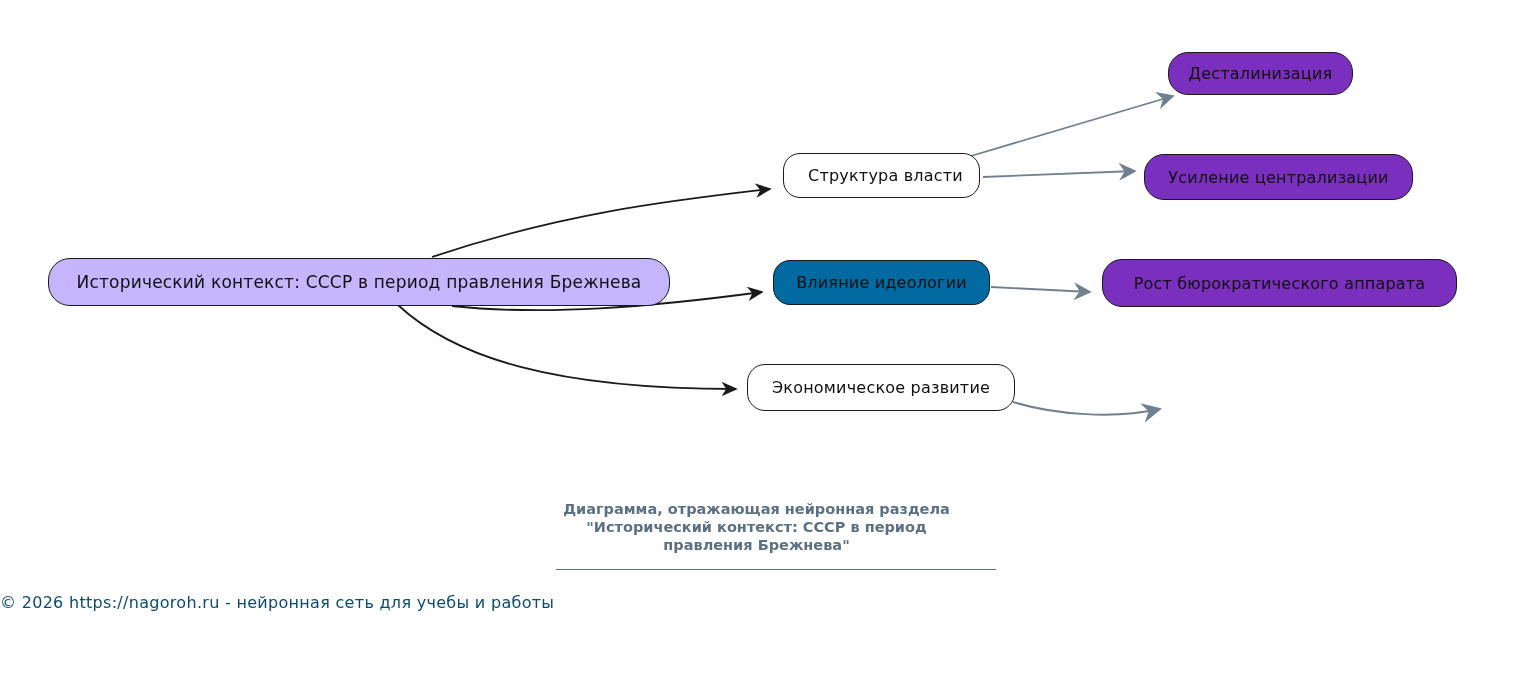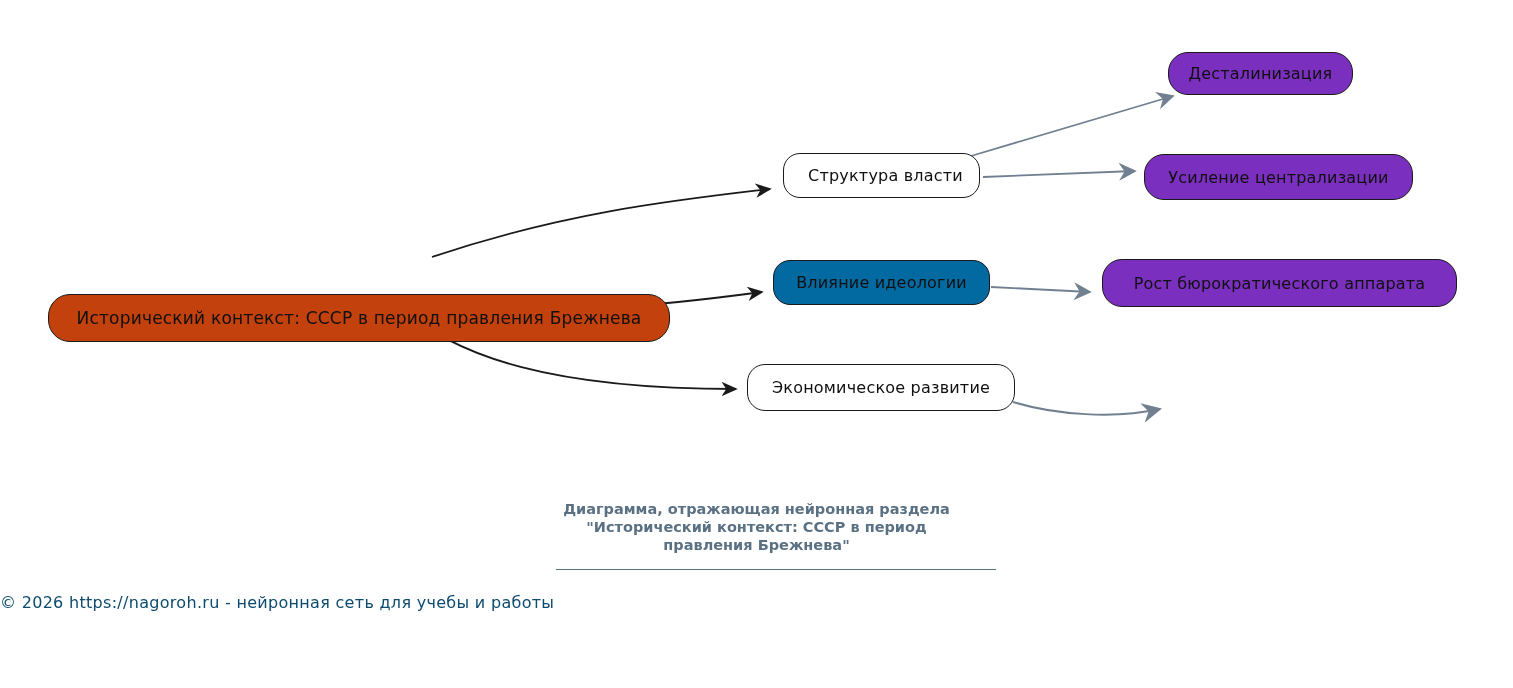--- a/index.html
+++ b/index.html
@@ -52,21 +52,21 @@
     </defs>
     <path d="M 432 257 C 560 214, 665 201, 770 189" fill="none" stroke-width="1.8" marker-end="url(#arrow-black)" stroke="#1a1a1a"></path>
     <path d="M 452 306 C 545 316, 650 307, 762 292" fill="none" stroke-width="1.8" marker-end="url(#arrow-black)" stroke="#1a1a1a"></path>
     <path d="M 398 305 C 455 358, 555 389, 736 389" fill="none" stroke-width="1.8" marker-end="url(#arrow-black)" stroke="#1a1a1a"></path>
     <path d="M 971 156 L 1173 96" fill="none" stroke-width="1.8" marker-end="url(#arrow-gray)" stroke="#708090"></path>
     <path d="M 983 177 L 1135 171" fill="none" stroke-width="1.8" marker-end="url(#arrow-gray)" stroke="#708090"></path>
     <path d="M 991 287 L 1090 292" fill="none" stroke-width="1.8" marker-end="url(#arrow-gray)" stroke="#708090"></path>
     <path d="M 1013 402 C 1055 415, 1115 419, 1160 409" fill="none" stroke-width="2" marker-end="url(#arrow-gray)" stroke="#708090"></path>
   </svg>
 
-  <div class="node n-root" style="background: #c2410c; margin-top: 36px;">Исторический контекст: СССР в период правления Брежнева</div>
+  <div class="node n-root" style="background: #c4b5fd;">Исторический контекст: СССР в период правления Брежнева</div>
 
   <div class="node n-struct" style="background: rgb(255, 255, 255);">Структура власти</div>
   <div class="node n-ideol" style="background: #0369a1;">Влияние идеологии</div>
   <div class="node n-econ" style="background: rgb(255, 255, 255);">Экономическое развитие</div>
 
   <div class="node n-destal" style="background: rgb(123, 47, 190);">Десталинизация</div>
   <div class="node n-central" style="background: rgb(123, 47, 190);">Усиление централизации</div>
   <div class="node n-burokr" style="background: rgb(123, 47, 190);">Рост бюрократического аппарата</div>
 
   <div class="caption">

